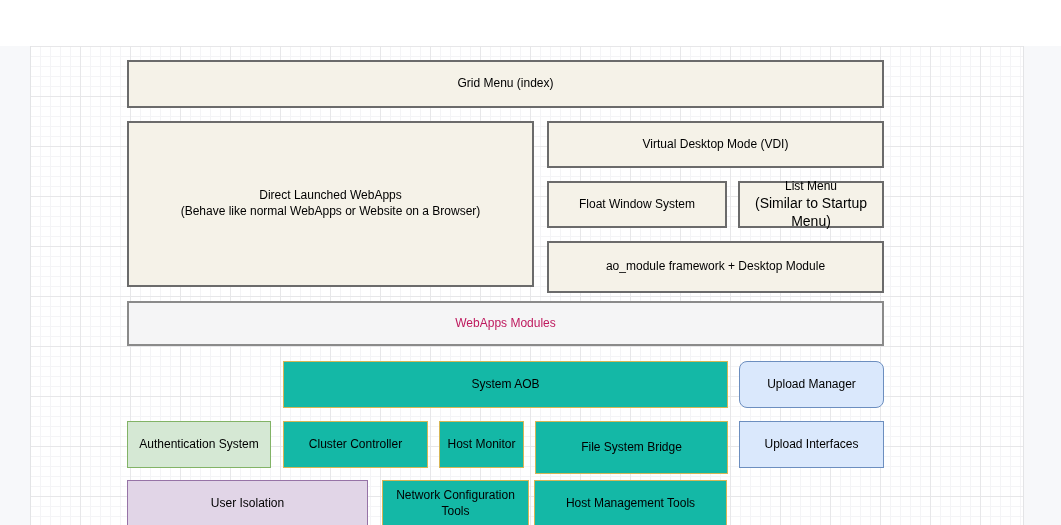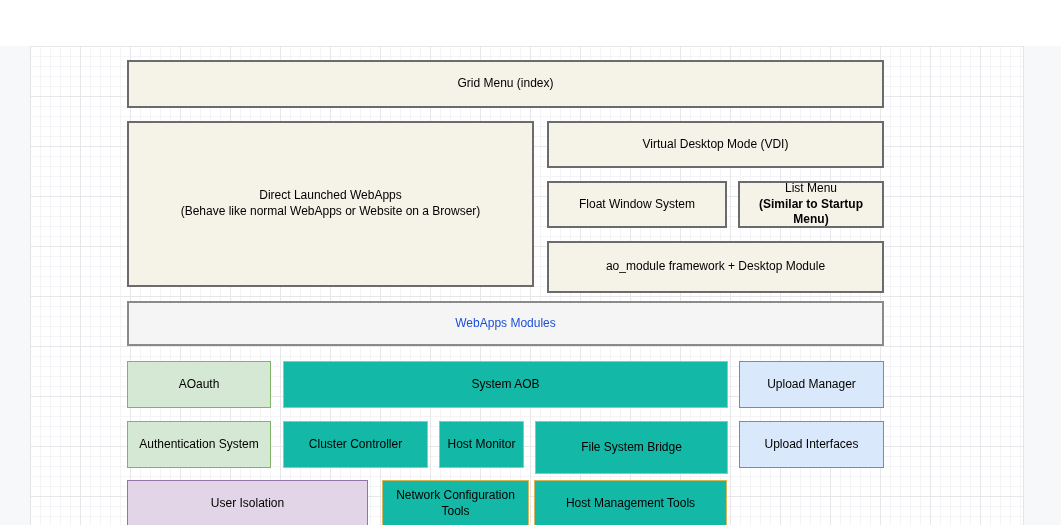--- a/index.html
+++ b/index.html
@@ -45,39 +45,39 @@
     display: flex;
     flex-direction: column;
     align-items: center;
     justify-content: center;
     text-align: center;
     font-size: 12px;
     line-height: 1.3;
     color: #000000;
     padding: 2px 6px;
   }
-  .box .sub { font-size: 12px; line-height: 1.3; font-weight: bold; }
+  .box .sub { font-size: 14px; line-height: 1.3; }
   .cream  { background: #f5f2e8; border: 2px solid #6b6b6b; }
-  .gray   { background: #f5f5f6; border: 2px solid #8a8a8a; color: #1d4ed8; }
+  .gray   { background: #f5f5f6; border: 2px solid #8a8a8a; color: #be185d; }
   .green  { background: #d5e8d4; border: 1.5px solid #82b366; }
   .yellow { background: #14b8a6; border: 1.5px solid #d6b656; }
   .blue   { background: #dae8fc; border: 1.5px solid #6c8ebf; }
   .purple { background: #e1d5e7; border: 1.5px solid #9673a6; text-align: right; }
 
   
   #b-grid-menu        { left: 127px; top: 14px;  width: 757px; height: 48px; }
   #b-direct-webapps   { left: 127px; top: 75px;  width: 407px; height: 166px; }
   #b-vdi              { left: 547px; top: 75px;  width: 337px; height: 47px; }
   #b-float-window     { left: 547px; top: 135px; width: 180px; height: 47px; }
   #b-list-menu        { left: 738px; top: 135px; width: 146px; height: 47px; }
   #b-ao-module        { left: 547px; top: 195px; width: 337px; height: 52px; }
   #b-webapps-modules  { left: 127px; top: 255px; width: 757px; height: 45px; }
   #b-aoauth           { left: 127px; top: 315px; width: 144px; height: 47px; }
   #b-system-aob       { left: 283px; top: 315px; width: 445px; height: 47px; }
-  #b-upload-manager   { left: 739px; top: 315px; width: 145px; height: 47px; }
+  #b-upload-manager   { left: 739px; top: 315px; width: 145px; height: 47px; border-radius: 8px; }
   #b-auth-system      { left: 127px; top: 375px; width: 144px; height: 47px; }
   #b-cluster-ctrl     { left: 283px; top: 375px; width: 145px; height: 47px; }
   #b-host-monitor     { left: 439px; top: 375px; width: 85px;  height: 47px; }
   #b-fs-bridge        { left: 535px; top: 375px; width: 193px; height: 53px; }
   #b-upload-interfaces{ left: 739px; top: 375px; width: 145px; height: 47px; }
   #b-user-isolation   { left: 127px; top: 434px; width: 241px; height: 47px; }
   #b-network-config   { left: 382px; top: 434px; width: 147px; height: 47px; }
   #b-host-mgmt        { left: 534px; top: 434px; width: 193px; height: 47px; }
 </style>
 </head>
@@ -111,23 +111,20 @@
   </div>
 
   <div id="b-ao-module" class="box cream">
     <span>ao_module framework + Desktop Module</span>
   </div>
 
   <div id="b-webapps-modules" class="box gray">
     <span>WebApps Modules</span>
   </div>
 
-  <div id="b-aoauth" class="box green">
-    <span>AOauth</span>
-  </div>
 
   <div id="b-system-aob" class="box yellow">
     <span>System AOB</span>
   </div>
 
   <div id="b-upload-manager" class="box blue">
     <span>Upload Manager</span>
   </div>
 
   <div id="b-auth-system" class="box green">

